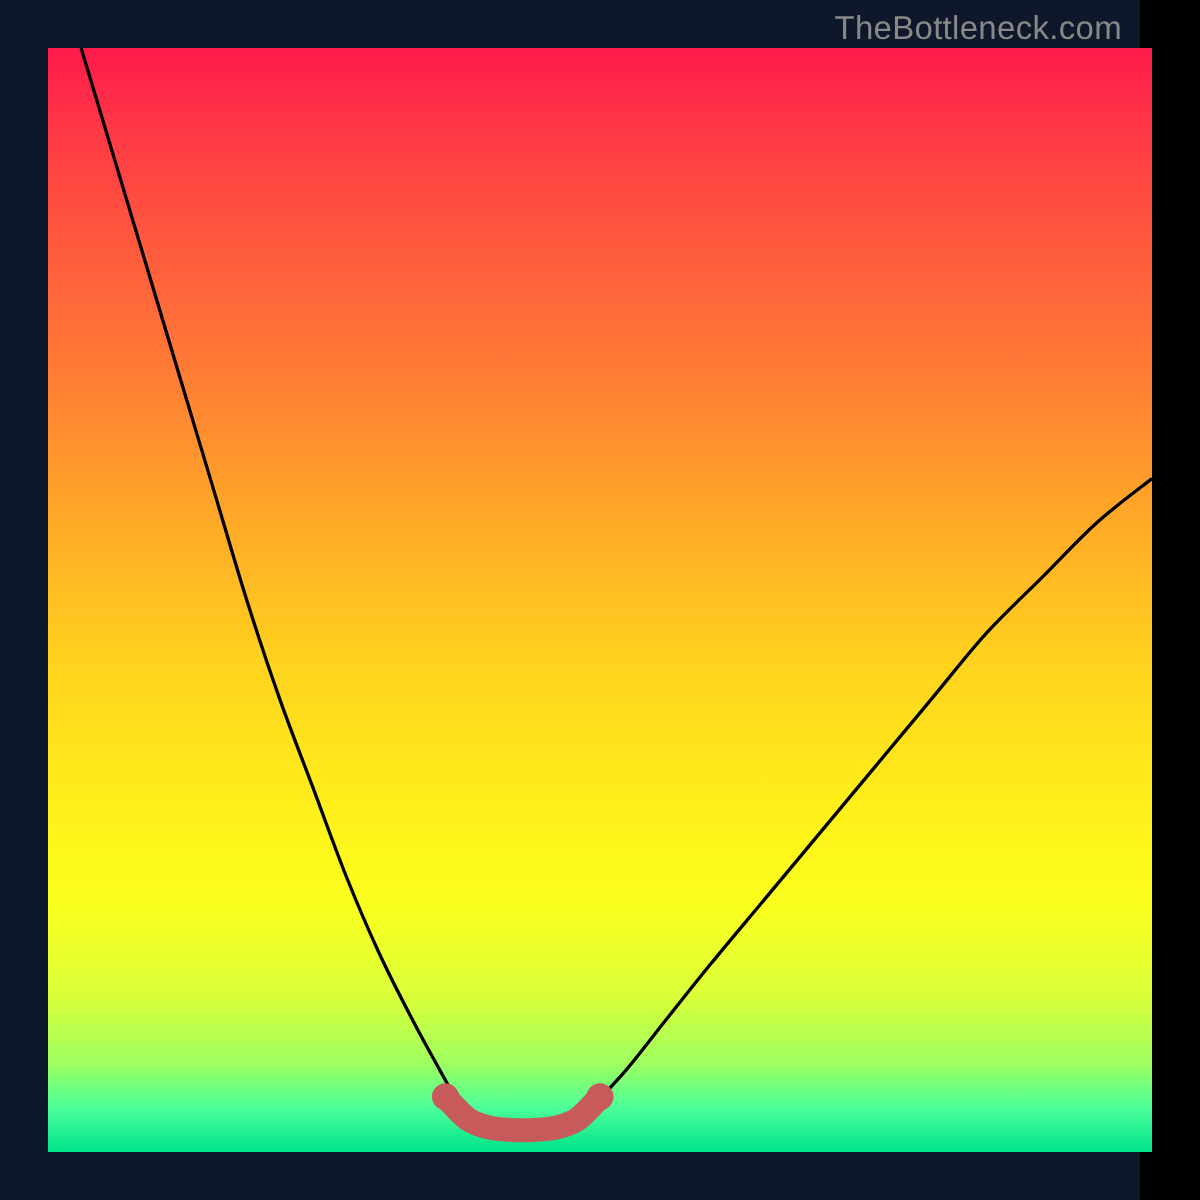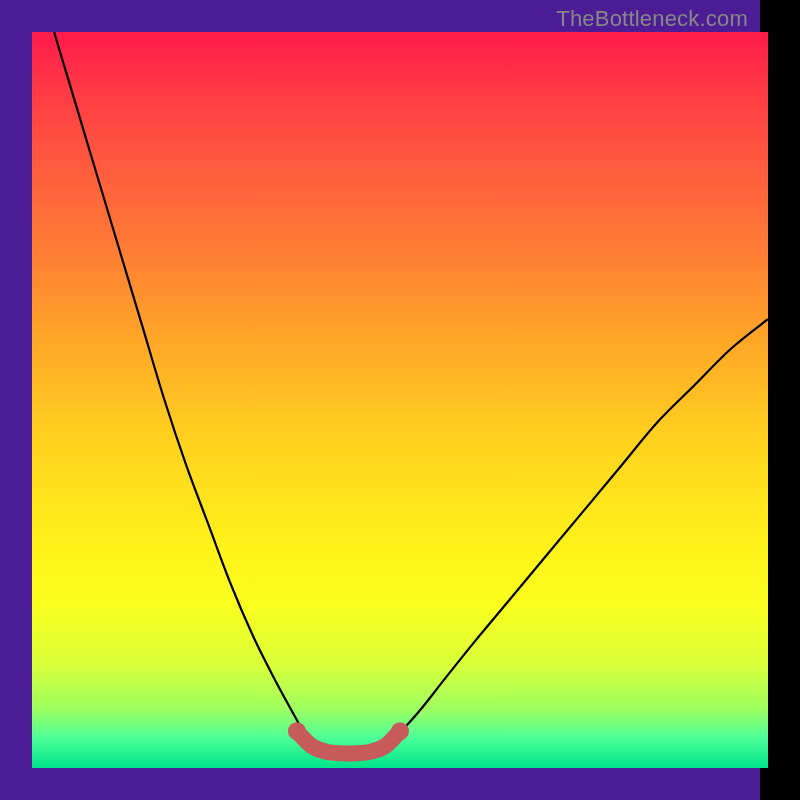--- a/index.html
+++ b/index.html
@@ -10,21 +10,21 @@
     background: #000;
     overflow: hidden;
     font-family: Arial, Helvetica, sans-serif;
   }
   .frame {
     position: absolute;
     left: 0;
     top: 0;
     width: 760px;
     height: 800px;
-    background: #4c1d95;
+    background: #0f172a;
   }
   .plot {
     position: absolute;
     left: 32px;
     top: 32px;
     width: 736px;
     height: 736px;
     overflow: hidden;
   }
   .gradient {

